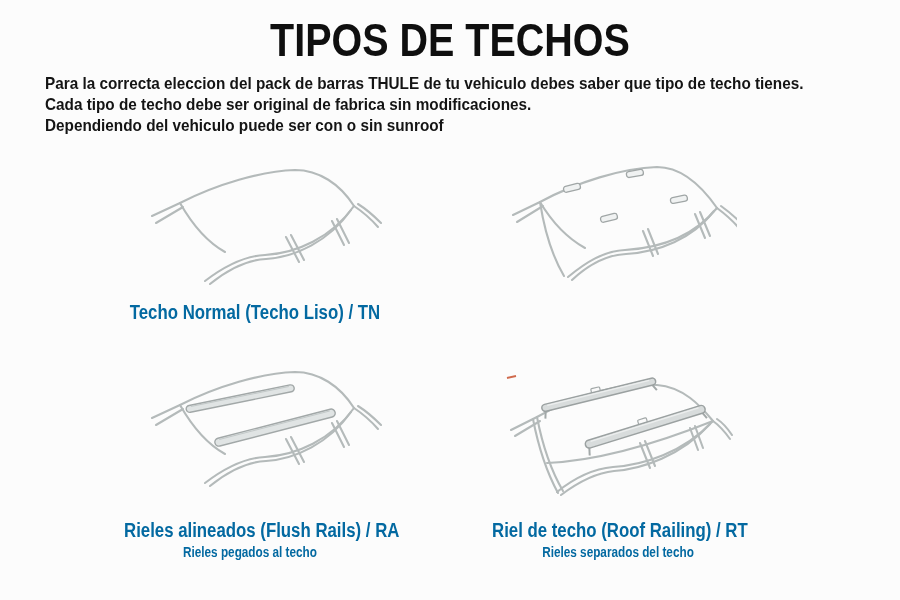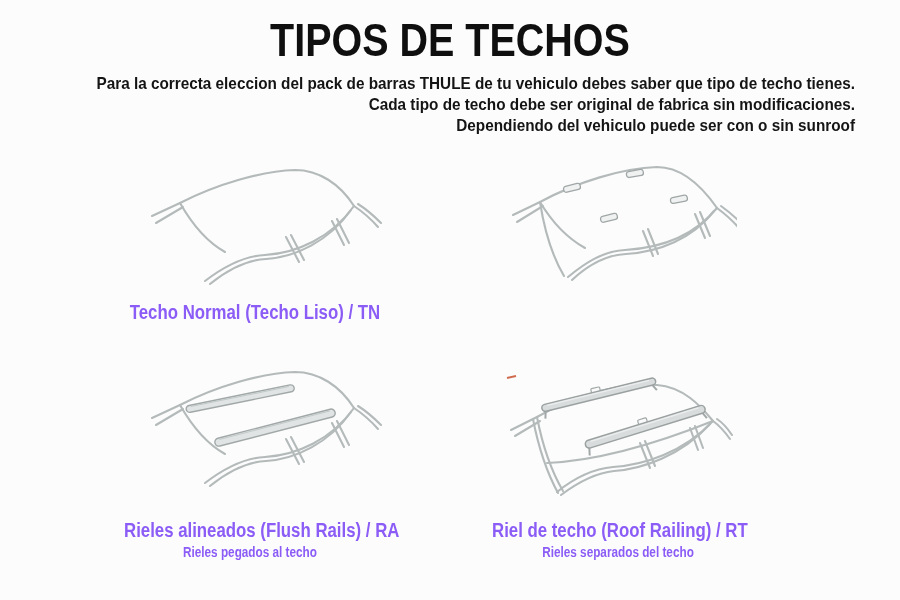--- a/index.html
+++ b/index.html
@@ -8,28 +8,28 @@
     background:#fcfcfc;color:#161616;
     font-family:"Liberation Sans", sans-serif;
   }
   .title{
     position:absolute;top:12px;left:0;width:900px;margin:0;
     text-align:center;font-size:47px;font-weight:bold;color:#0f0f0f;
     transform:scaleX(0.84);transform-origin:center;
     letter-spacing:0px;white-space:nowrap;
   }
   .intro{
-    position:absolute;top:73px;left:0;width:900px;text-align:right;
+    position:absolute;top:73px;left:0;width:900px;text-align:left;
   }
   .intro-line{
     display:block;width:900px;line-height:21px;font-size:17px;font-weight:bold;
     color:#141414;transform:scaleX(0.90);transform-origin:center;white-space:nowrap;
   }
   .roof-svg{position:absolute;}
-  .caption{position:absolute;text-align:center;color:#8b5cf6;}
+  .caption{position:absolute;text-align:center;color:#0369a1;}
   .caption .main{
     display:block;font-size:20px;font-weight:bold;line-height:22px;
     transform:scaleX(0.84);transform-origin:center;white-space:nowrap;
   }
   .caption .sub{
     display:block;font-size:14px;font-weight:bold;line-height:18px;margin-top:2px;
     transform:scaleX(0.84);transform-origin:center;white-space:nowrap;
   }
   .lineart{stroke:#b4baba;stroke-width:2.1;fill:none;stroke-linecap:round;}
 </style>

